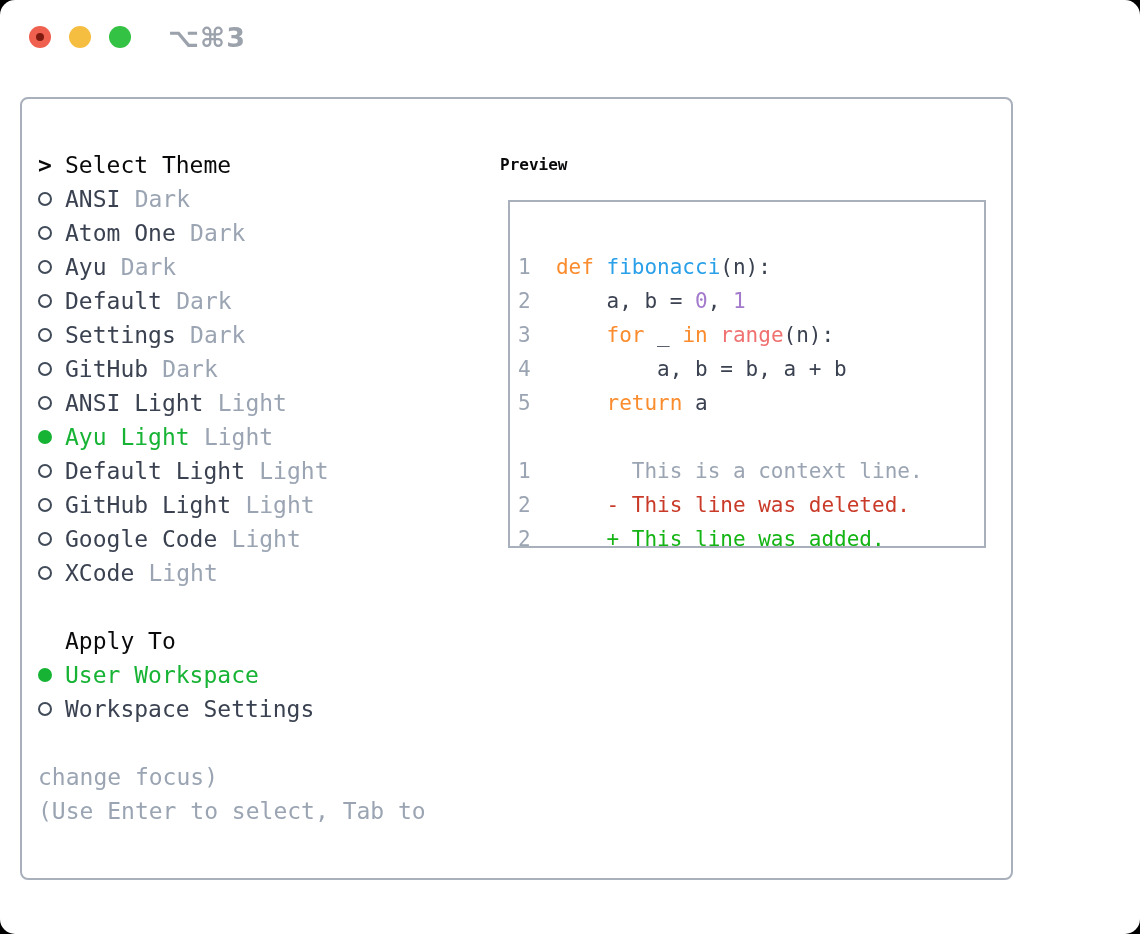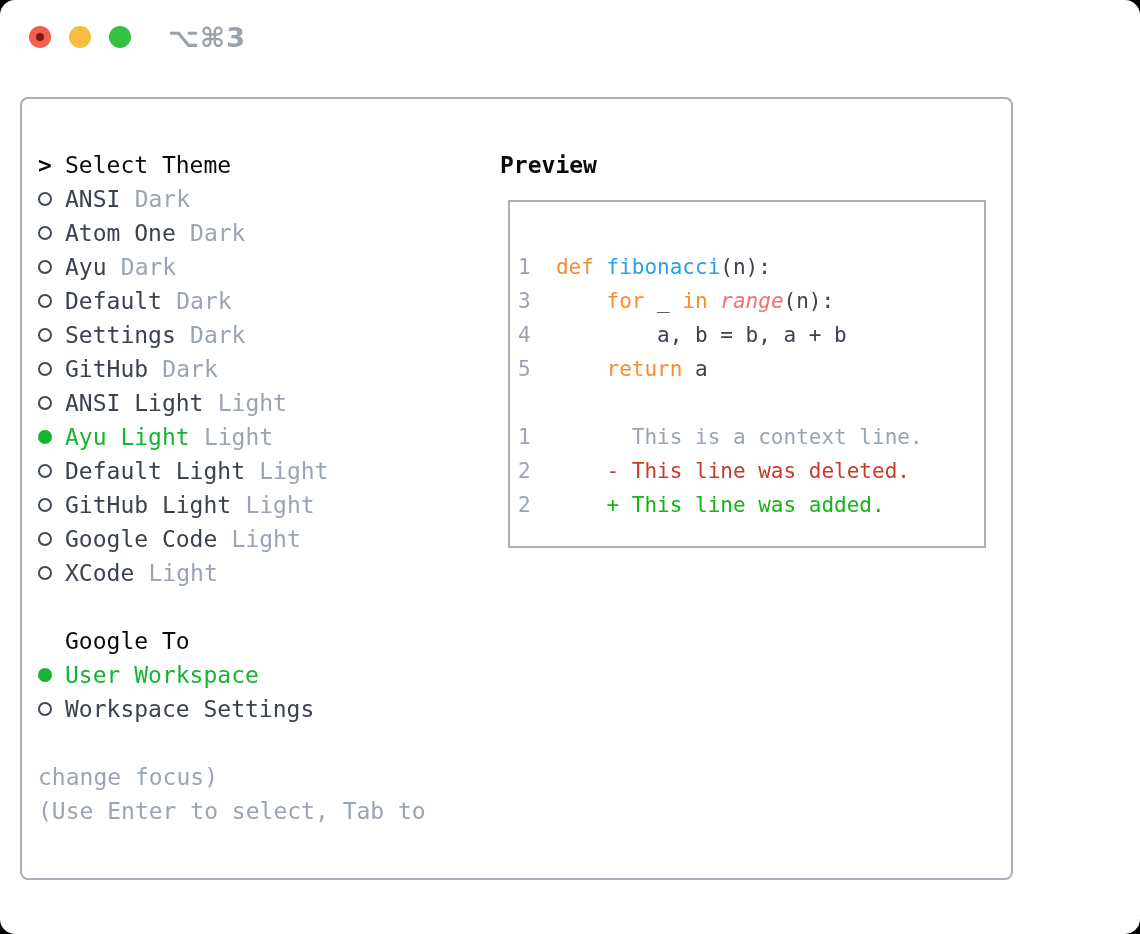--- a/index.html
+++ b/index.html
@@ -32,30 +32,30 @@
        border-radius:50%;}
   .radio.sel{background:var(--accent-green);border-color:var(--accent-green);}
   .t-name{color:var(--text-dark);}
   .t-name.sel{color:var(--accent-green);}
   .variant{color:var(--muted);margin-left:0.62em;}
   .spacer{height:34px;}
   .help-line{height:34px;line-height:34px;color:var(--muted);white-space:pre;}
 
   
   .preview-header{position:absolute;left:478px;top:49px;height:34px;line-height:34px;
-       font-size:23px;font-weight:700;color:var(--black);}
+       font-size:16px;font-weight:700;color:var(--black);}
   .preview-box{position:absolute;left:486px;top:101px;width:478px;height:348px;box-sizing:border-box;
        border:2px solid var(--border-gray);background:#fff;padding:48px 12px 0 8px;overflow:hidden;}
   .code-line{height:34px;line-height:34px;font-size:21px;white-space:pre;}
   .lineno{display:inline-block;width:1ch;margin-right:2ch;color:var(--muted);}
   .c-plain{color:var(--text-dark);}
   .c-kw{color:var(--kw-orange);}
   .c-fn{color:var(--fn-blue);}
   .c-num{color:var(--num-purple);}
-  .c-builtin{color:var(--builtin-coral);font-style:italic;}
+  .c-builtin{color:var(--builtin-coral);}
   .c-ctx{color:var(--muted);}
   .c-del{color:var(--diff-red);text-align:right;}
   .c-add{color:var(--diff-green);}
 </style>
 </head>
 <body>
 
 <div class="window">
 
   <div class="titlebar">
@@ -89,39 +89,40 @@
           <div class="row"><span class="marker"><span class="radio"></span></span><span class="t-name">Default Light</span><span class="variant">Light</span></div>
           <div class="row"><span class="marker"><span class="radio"></span></span><span class="t-name">GitHub Light</span><span class="variant">Light</span></div>
           <div class="row"><span class="marker"><span class="radio"></span></span><span class="t-name">Google Code</span><span class="variant">Light</span></div>
           <div class="row"><span class="marker"><span class="radio"></span></span><span class="t-name">XCode</span><span class="variant">Light</span></div>
         </div>
 
       <div class="spacer"></div>
 
       <div class="row">
         <span class="marker"></span>
-        <span class="hdr">Google To</span>
+        <span class="hdr">Apply To</span>
       </div>
 
       <div id="apply-rows">
           <div class="row"><span class="marker"><span class="radio sel"></span></span><span class="t-name sel">User Workspace</span></div>
           <div class="row"><span class="marker"><span class="radio"></span></span><span class="t-name">Workspace Settings</span></div>
         </div>
 
       <div class="spacer"></div>
 
       <div class="help-line">change focus)</div>
       <div class="help-line">(Use Enter to select, Tab to</div>
     </div>
 
     <div class="preview-header">Preview</div>
 
     <div class="preview-box">
       <div id="code-lines">
           <div class="code-line"><span class="lineno">1</span><span class="c-kw">def</span><span class="c-plain"> </span><span class="c-fn">fibonacci</span><span class="c-plain">(n):</span></div>
+          <div class="code-line"><span class="lineno">2</span><span class="c-plain">    a, b = </span><span class="c-num">0</span><span class="c-plain">, </span><span class="c-num">1</span></div>
           <div class="code-line"><span class="lineno">3</span><span class="c-plain">    </span><span class="c-kw">for</span><span class="c-plain"> _ </span><span class="c-kw">in</span><span class="c-plain"> </span><span class="c-builtin">range</span><span class="c-plain">(n):</span></div>
           <div class="code-line"><span class="lineno">4</span><span class="c-plain">        a, b = b, a + b</span></div>
           <div class="code-line"><span class="lineno">5</span><span class="c-plain">    </span><span class="c-kw">return</span><span class="c-plain"> a</span></div>
           <div class="code-line"></div>
           <div class="code-line"><span class="lineno">1</span><span class="c-ctx">      This is a context line.</span></div>
           <div class="code-line"><span class="lineno">2</span><span class="c-del">    - This line was deleted.</span></div>
           <div class="code-line"><span class="lineno">2</span><span class="c-add">    + This line was added.</span></div>
         </div>
     </div>
 

